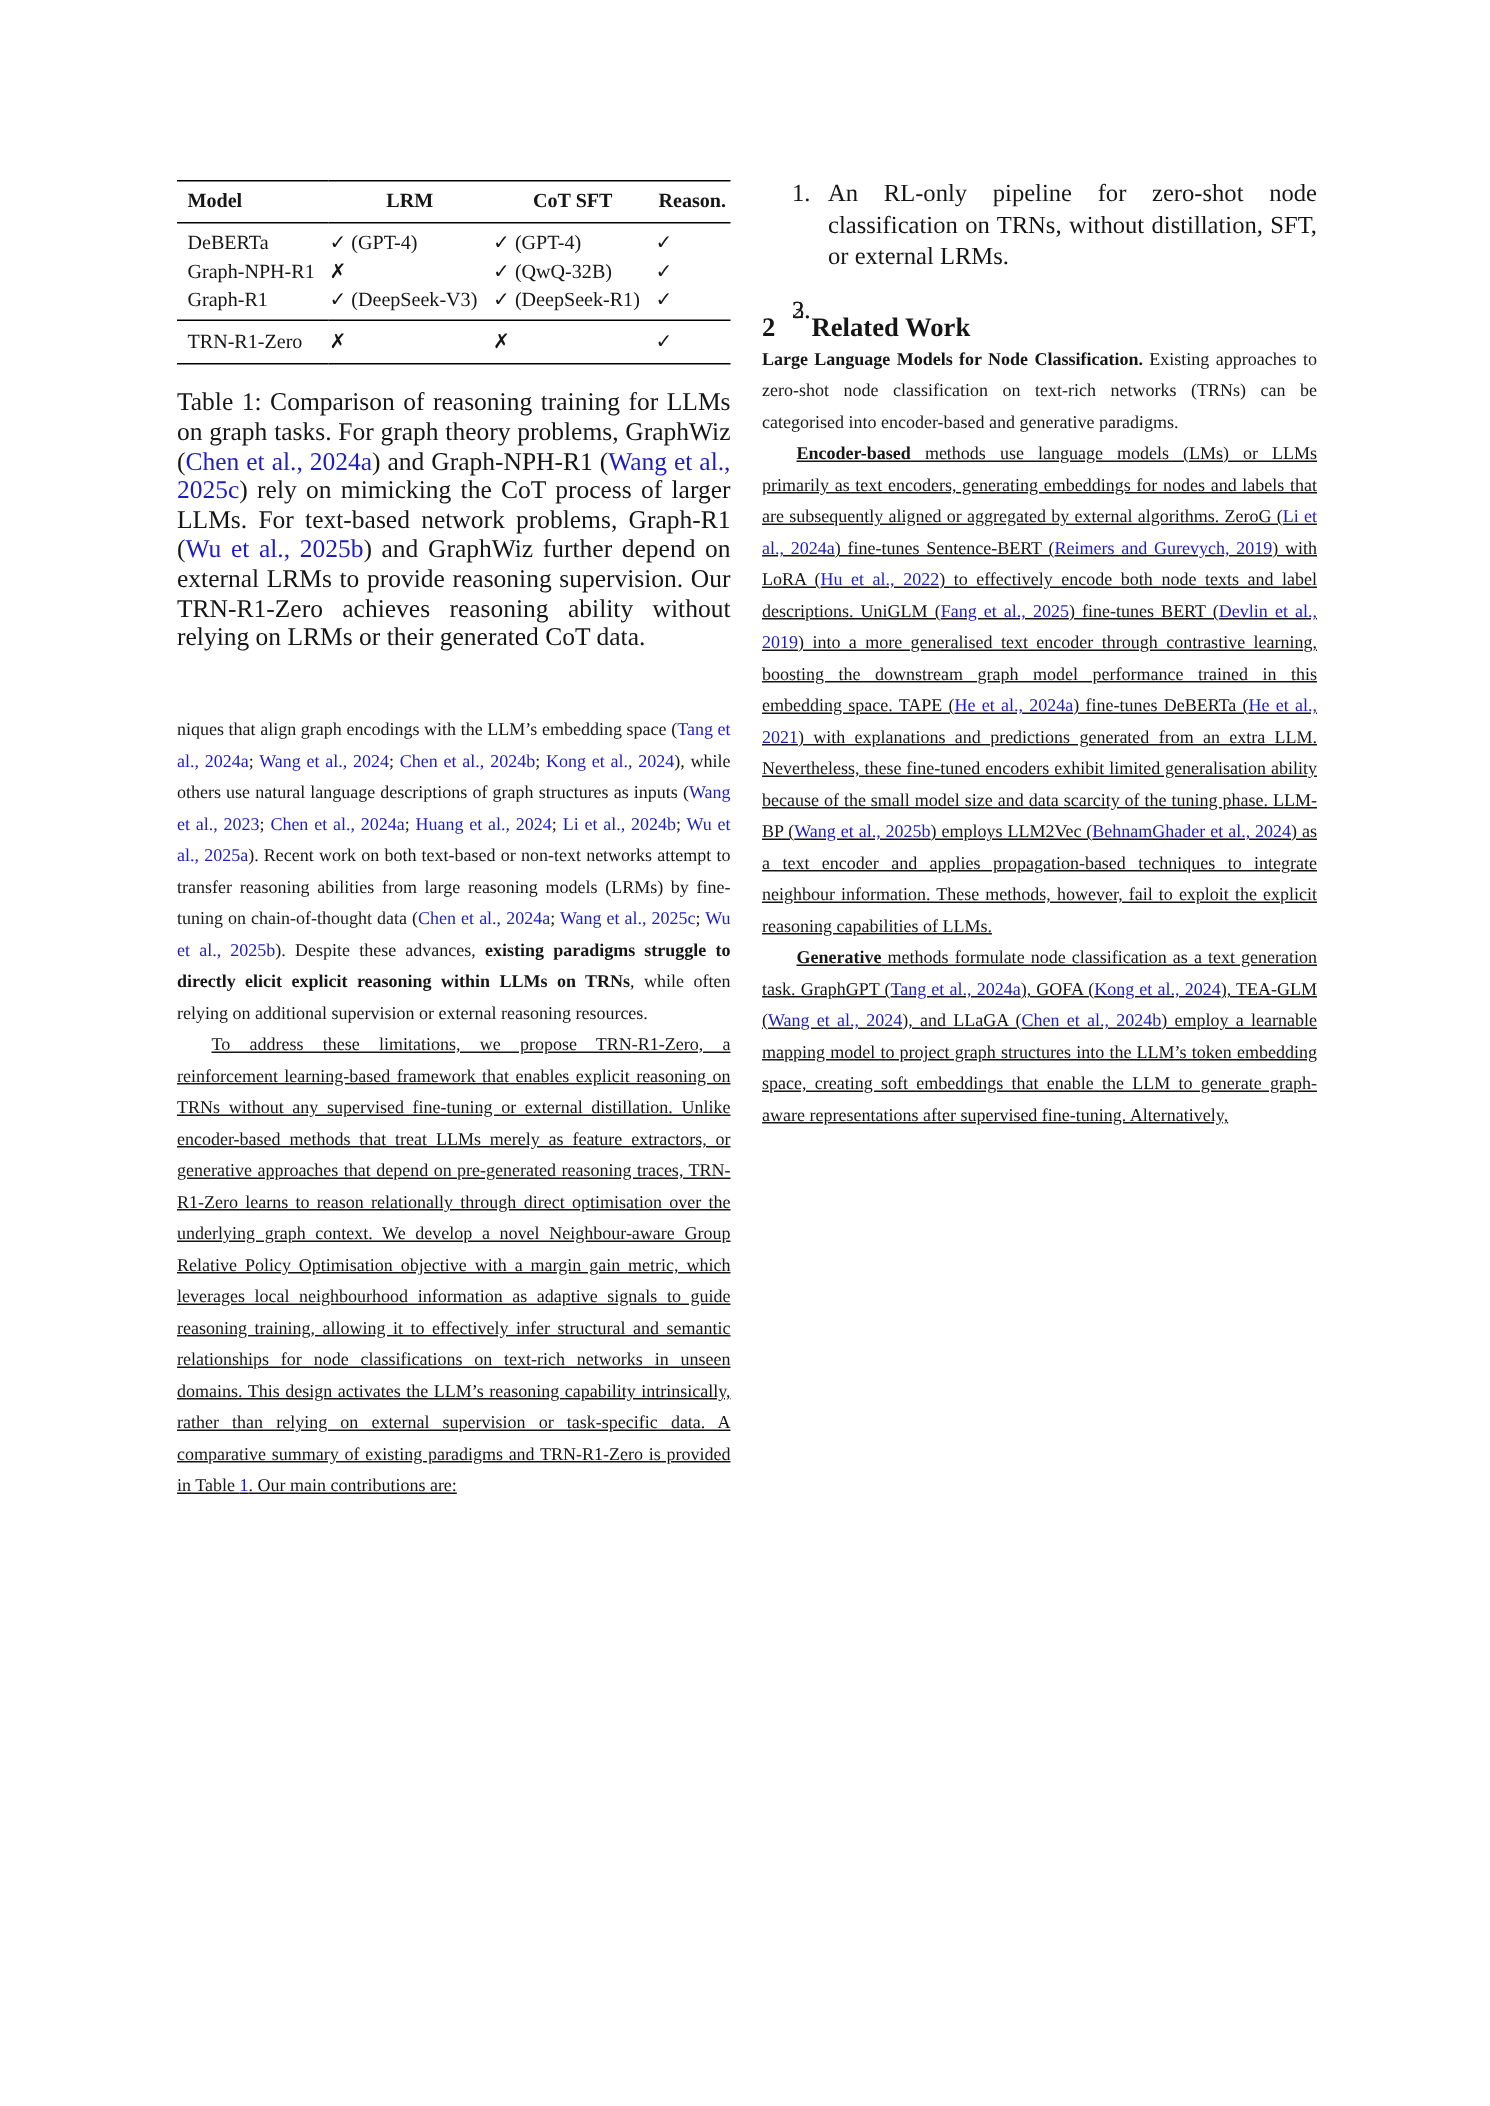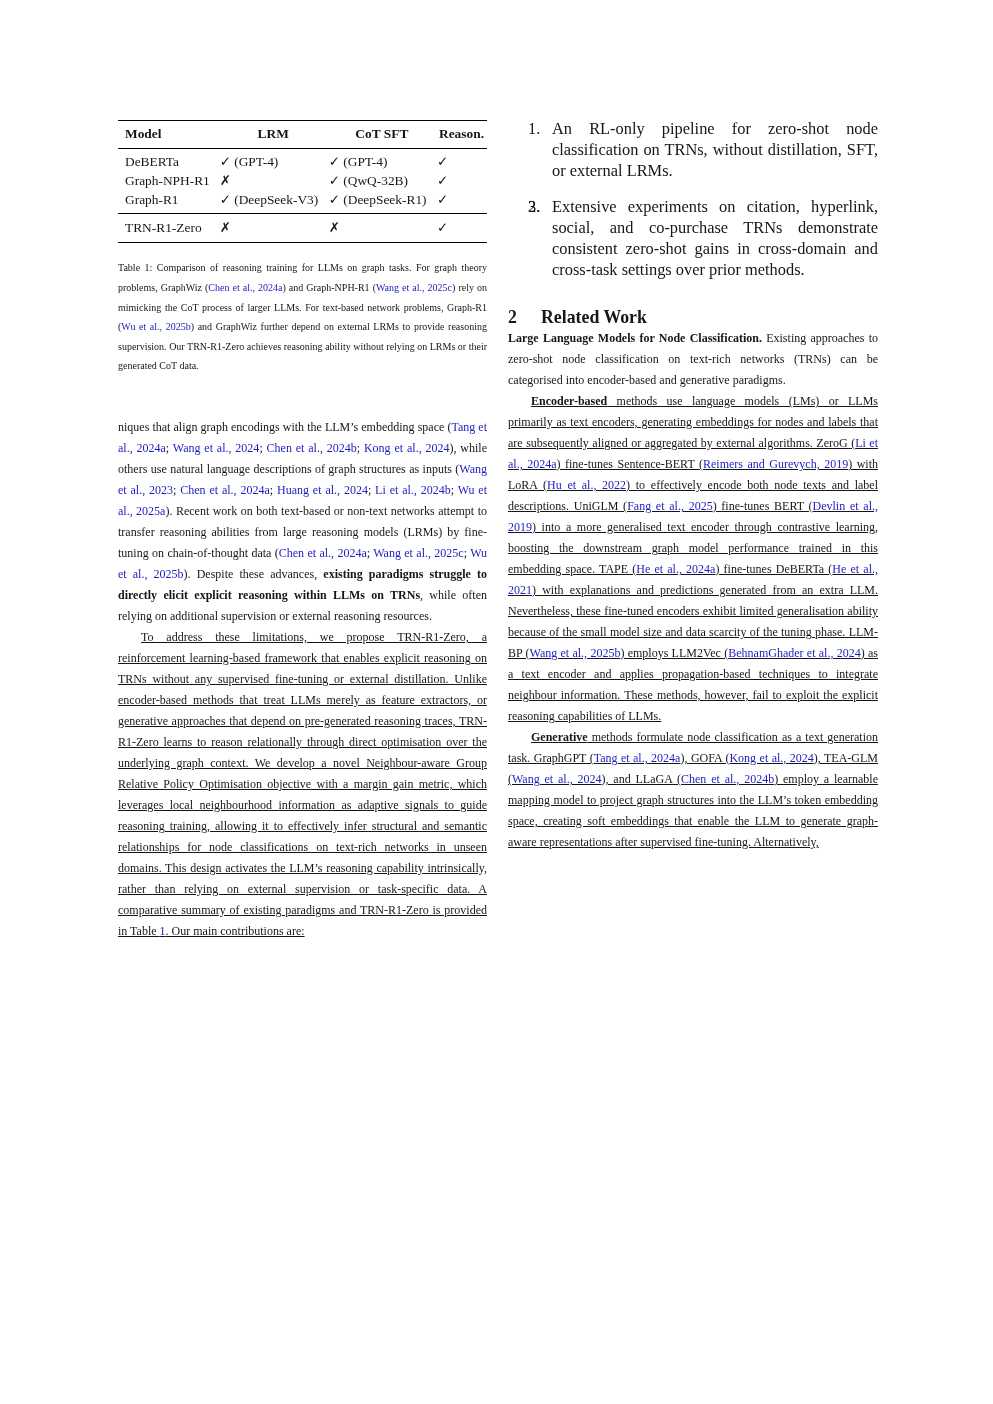--- a/index.html
+++ b/index.html
@@ -18,21 +18,21 @@
     border-top:1.5px solid #000;border-bottom:1.5px solid #000;margin-top:2px;}
   table.cmp th{font-weight:bold;padding:5px 1px 6px;border-bottom:0.9px solid #000;margin-top:40px;}
   table.cmp th:first-child{text-align:left;padding-left:7px;}
   table.cmp td{padding:1.6px 1px;text-align:left;white-space:nowrap;}
   table.cmp td:first-child{text-align:left;padding-left:7px;}
   tbody.tb-main tr:first-child td{padding-top:5px;}
   tbody.tb-main tr:last-child td{padding-bottom:5px;}
   tbody.tb-final td{border-top:0.9px solid #000;padding-top:6px;padding-bottom:6px;margin-left:36px;}
 
   
-  .caption{margin-top:15px;font-size:10px;line-height:19.6px;text-align:justify;}
+  .caption{margin-top:15px;font-size:17px;line-height:19.6px;text-align:justify;}
 
   
   p.body{font-size:12px;line-height:21px;text-align:justify;margin:0;}
   p.first-body{margin-top:41px;}
   p.indent{text-indent:23px;text-decoration:underline;}
   .seg-bold{font-weight:bold;}
   .seg-link{color:#1c1cc0;}
 
   
   ol.contrib{list-style:none;margin:0;padding:0;}
@@ -102,21 +102,21 @@
   <div class="col col-right">
 
     <ol class="contrib">
       <li>
         <span class="num">1.</span><span>An RL-only pipeline for zero-shot node classification on TRNs, without distillation, SFT, or external LRMs.</span>
       </li>
       <li>
         <span class="num">2.</span>
       </li>
       <li>
-        <span class="num">3.</span><span>Extensive experiments on citation, hyperlink, social, and co-purchase TRNs demonstrate consistent zero-shot gains in cross-domain and cross-task settings over prior methods.</span>
+        <span class="num">3.</span>
       </li>
     </ol>
 
     <h2 class="sec">
       <span class="sec-num">2</span>
         <span>Related Work</span>
     </h2>
 
     <p class="body rw-p"><span class="seg-bold">Large Language Models for Node Classification.</span><span>  Existing approaches to zero-shot node classification on text-rich networks (TRNs) can be categorised into encoder-based and generative paradigms.</span></p>
     <p class="body rw-follow indent"><span class="seg-bold">Encoder-based</span><span> methods use language models (LMs) or LLMs primarily as text encoders, generating embeddings for nodes and labels that are subsequently aligned or aggregated by external algorithms. ZeroG (</span><span class="seg-link">Li et al., 2024a</span><span>) fine-tunes Sentence-BERT (</span><span class="seg-link">Reimers and Gurevych, 2019</span><span>) with LoRA (</span><span class="seg-link">Hu et al., 2022</span><span>) to effectively encode both node texts and label descriptions. UniGLM (</span><span class="seg-link">Fang et al., 2025</span><span>) fine-tunes BERT (</span><span class="seg-link">Devlin et al., 2019</span><span>) into a more generalised text encoder through contrastive learning, boosting the downstream graph model performance trained in this embedding space. TAPE (</span><span class="seg-link">He et al., 2024a</span><span>) fine-tunes DeBERTa (</span><span class="seg-link">He et al., 2021</span><span>) with explanations and predictions generated from an extra LLM. Nevertheless, these fine-tuned encoders exhibit limited generalisation ability because of the small model size and data scarcity of the tuning phase. LLM-BP (</span><span class="seg-link">Wang et al., 2025b</span><span>) employs LLM2Vec (</span><span class="seg-link">BehnamGhader et al., 2024</span><span>) as a text encoder and applies propagation-based techniques to integrate neighbour information. These methods, however, fail to exploit the explicit reasoning capabilities of LLMs.</span></p>

